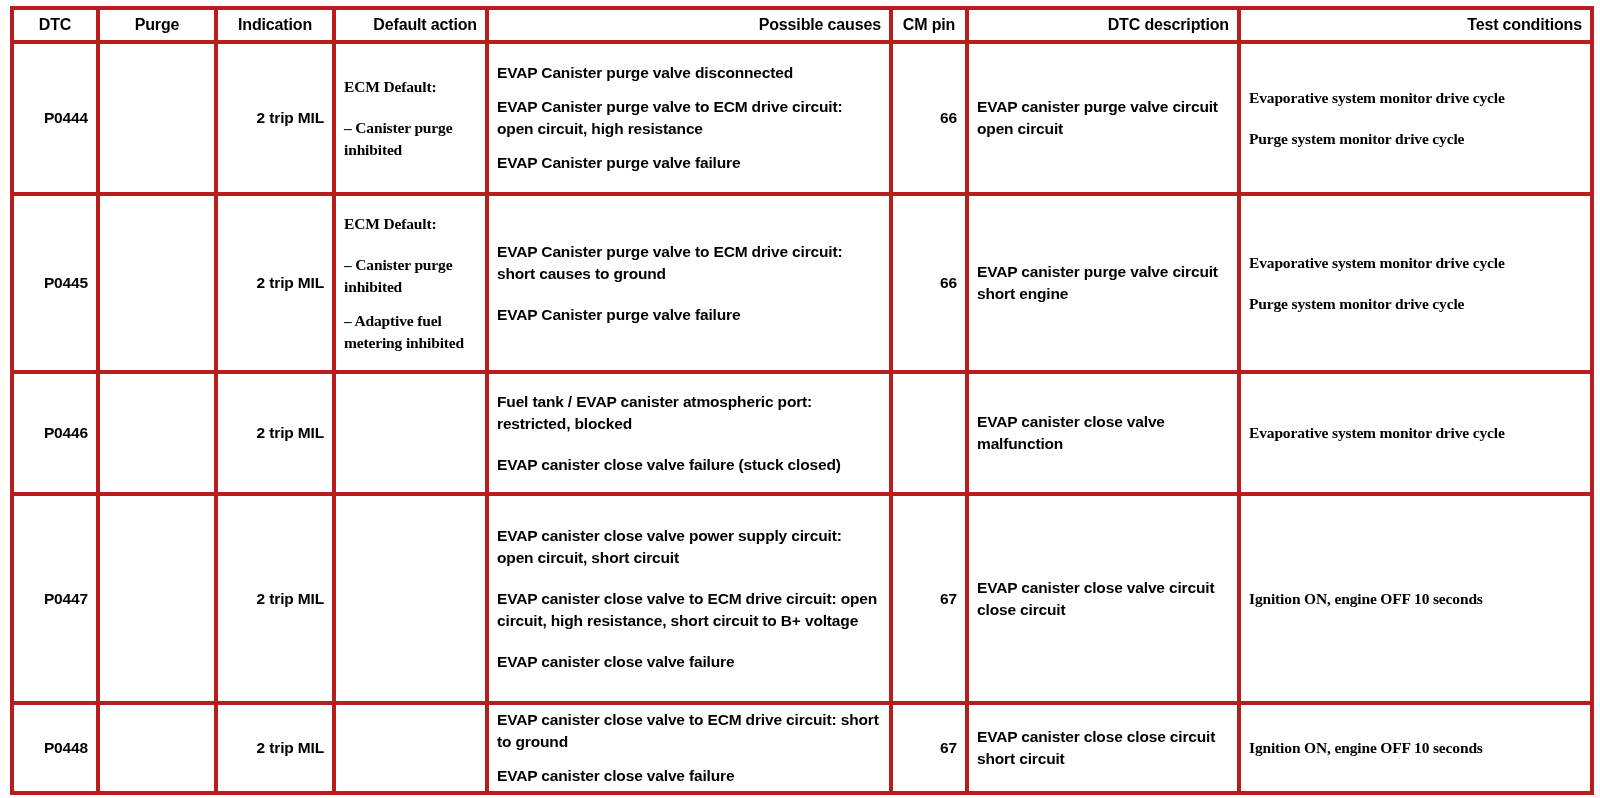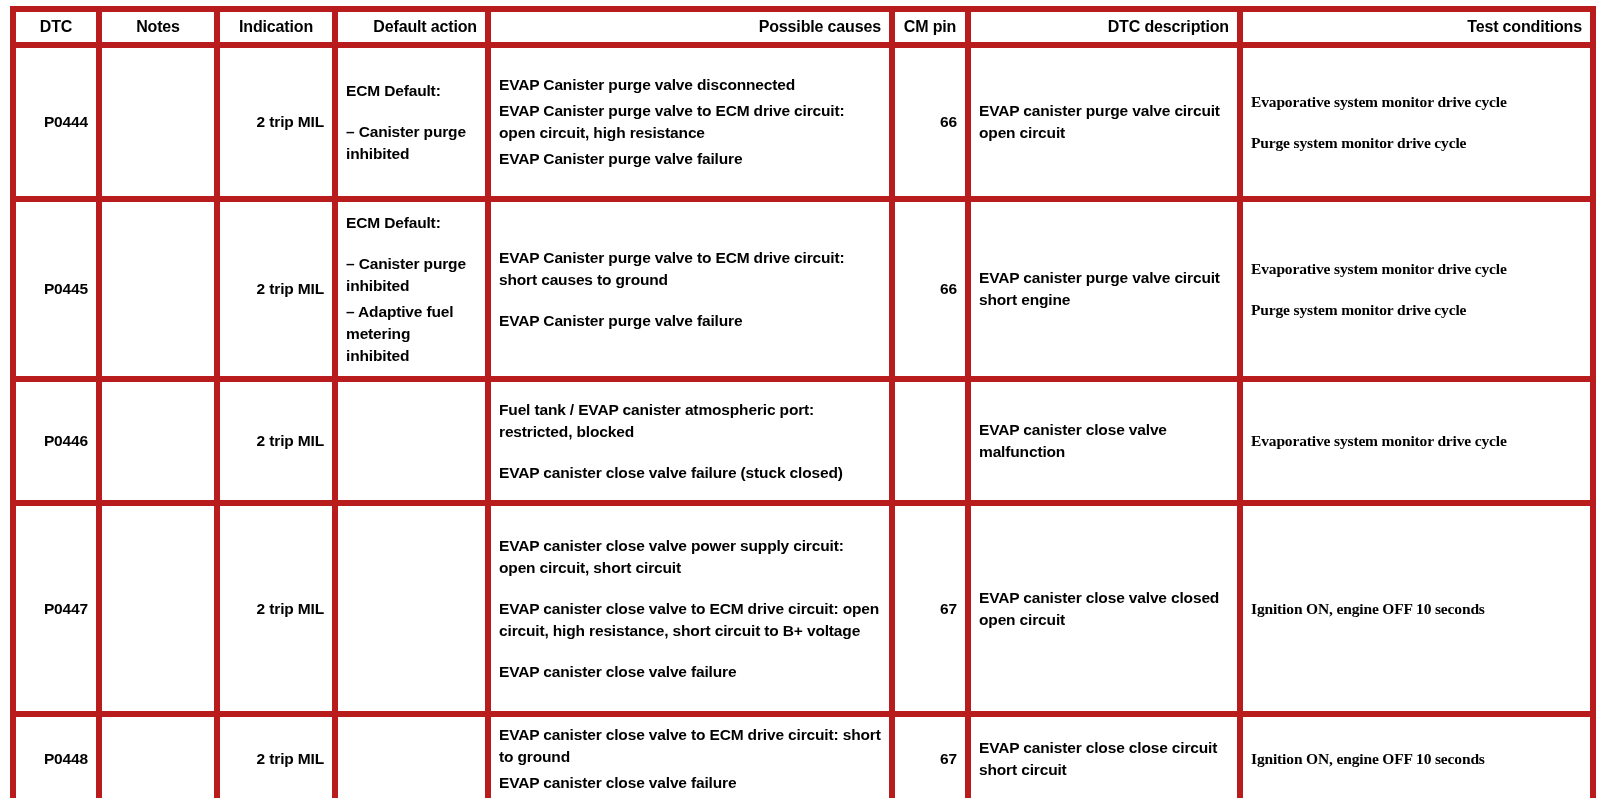--- a/index.html
+++ b/index.html
@@ -25,21 +25,21 @@
 
   table.dtc-table {
     border-collapse: collapse;
     table-layout: fixed;
     width: 1580px;
     background: #ffffff;
   }
 
   table.dtc-table th,
   table.dtc-table td {
-    border: 6px solid #b91c1c;
+    border: 4px solid #b91c1c;
     vertical-align: middle;
     padding: 4px 8px;
     font-size: 15.5px;
     line-height: 1.42;
     font-weight: bold;
     letter-spacing: -0.15px;
   }
 
   table.dtc-table thead th {
     height: 26px;
@@ -71,27 +71,27 @@
   td.cell-default,
   td.cell-causes,
   td.cell-desc,
   td.cell-test {
     text-align: left;
   }
 
   td.cell-desc  { padding-left: 14px; border-radius: 6px; }
   td.cell-test  { padding-left: 14px; font-family: Liberation Serif, serif; }
   td.cell-causes{ padding-left: 12px; }
-  td.cell-default { padding-left: 12px; }
+  td.cell-default { padding-left: 12px; font-family: Liberation Serif, serif; }
 
   .para {
     margin: 0;
   }
   .para + .para {
-    margin-top: 4px;
+    margin-top: 12px;
   }
   .para.gap {
     margin-top: 19px;
   }
   .blocklines .para { white-space: normal; }
 
   
   tr.row-p0444 td { height: 140px; }
   tr.row-p0445 td { height: 166px; }
   tr.row-p0446 td { height: 110px; }
@@ -109,21 +109,21 @@
         <col class="c-ind">
         <col class="c-default">
       <col class="c-causes">
         <col class="c-cmpin">
         <col class="c-desc">
         <col class="c-test">
     </colgroup>
     <thead>
       <tr>
         <th class="center">DTC</th>
-        <th class="center">Notes</th>
+        <th class="center">Purge</th>
         <th class="center">Indication</th>
         <th>Default action</th>
         <th>Possible causes</th>
         <th class="center">CM pin</th>
         <th>DTC description</th>
         <th>Test conditions</th>
       </tr>
     </thead>
     <tbody>
 
@@ -189,21 +189,21 @@
         <td class="cell-dtc">P0447</td>
         <td class="cell-notes"></td>
         <td class="cell-ind">2 trip MIL</td>
         <td class="cell-default"></td>
         <td class="cell-causes blocklines">
           <p class="para">EVAP canister close valve power supply circuit: open circuit, short circuit</p>
           <p class="para gap">EVAP canister close valve to ECM drive circuit: open circuit, high resistance, short circuit to B+ voltage</p>
           <p class="para gap">EVAP canister close valve failure</p>
         </td>
         <td class="cell-cmpin">67</td>
-        <td class="cell-desc">EVAP canister close valve closed open circuit</td>
+        <td class="cell-desc">EVAP canister close valve circuit close circuit</td>
         <td class="cell-test blocklines">
           <p class="para">Ignition ON, engine OFF 10 seconds</p>
         </td>
       </tr>
 
       <tr class="row-p0448">
         <td class="cell-dtc">P0448</td>
         <td class="cell-notes"></td>
         <td class="cell-ind">2 trip MIL</td>
         <td class="cell-default"></td>

